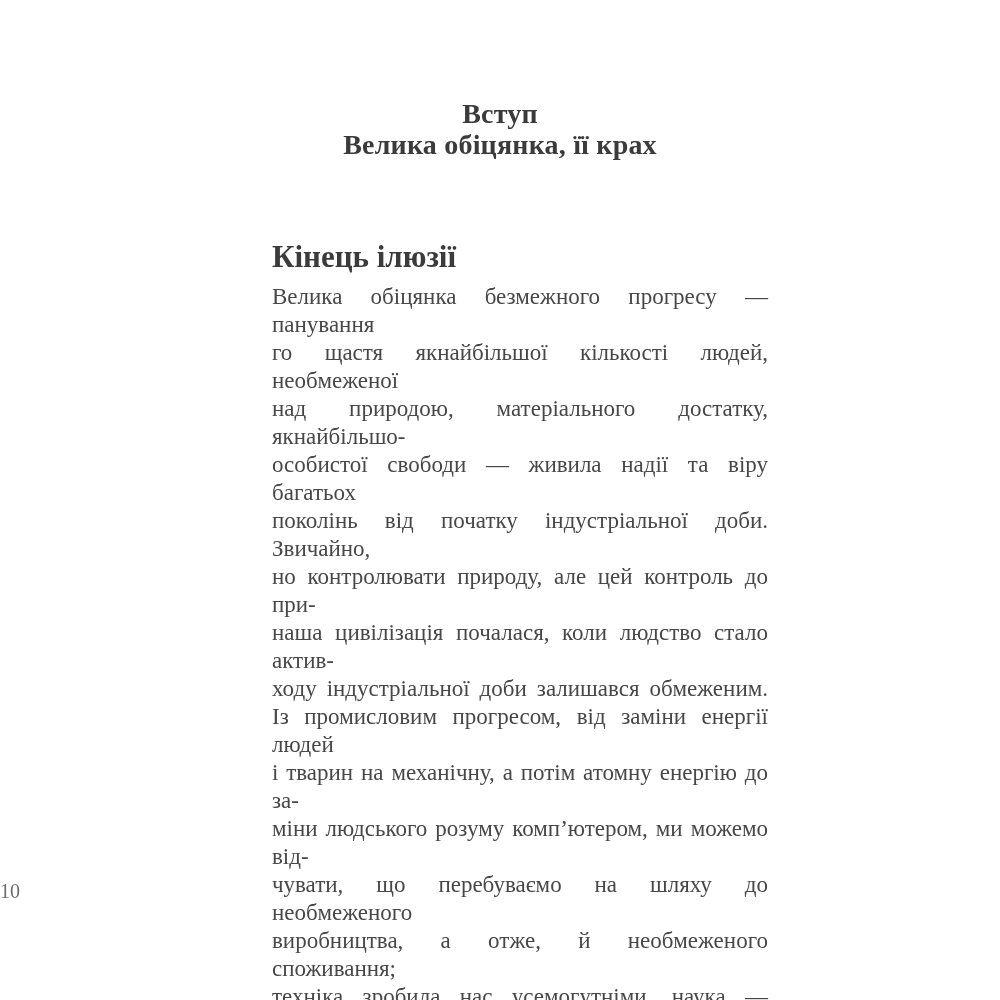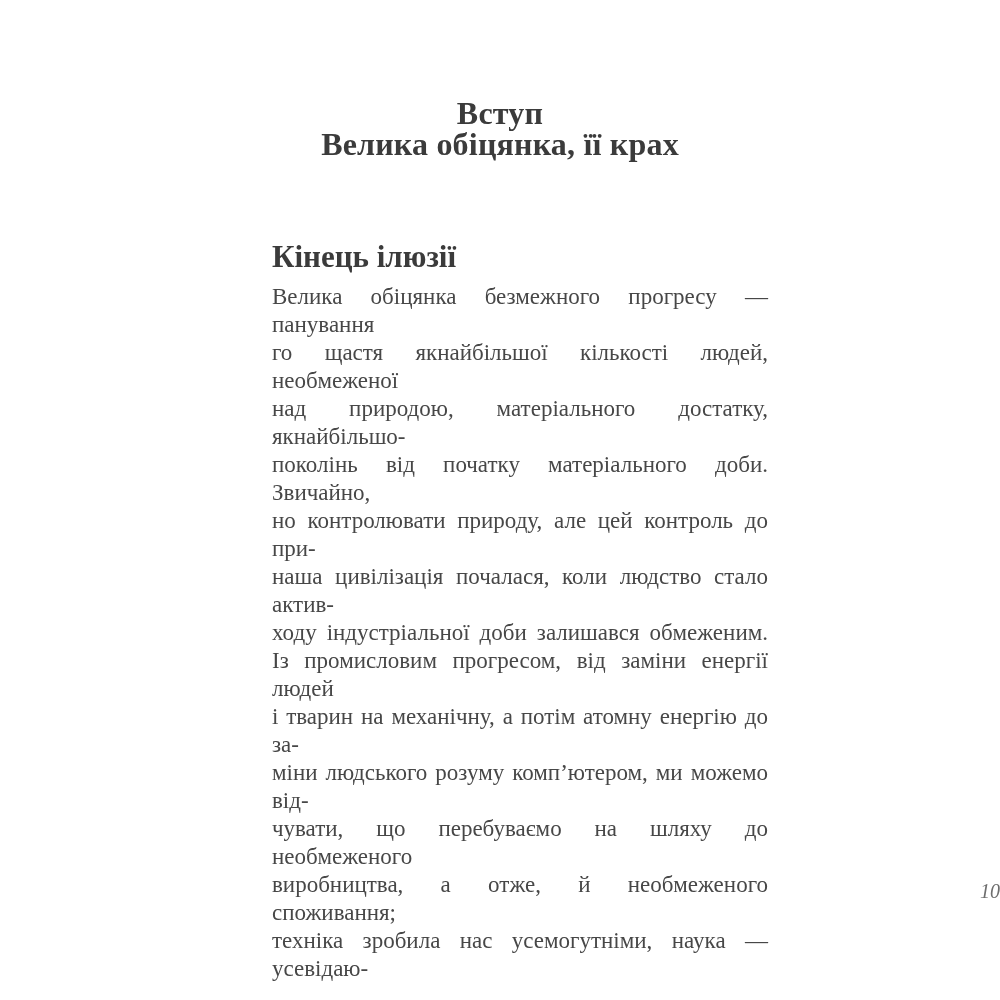--- a/index.html
+++ b/index.html
@@ -14,21 +14,21 @@
     background: #ffffff;
     overflow: hidden;
     font-family: "Liberation Serif", "DejaVu Serif", serif;
   }
   .chapter-title {
     position: absolute;
     top: 98px;
     left: 0;
     width: 1000px;
     text-align: center;
-    font-size: 32px;
+    font-size: 28px;
     line-height: 31px;
     font-weight: bold;
     color: #3b3b3b;
     letter-spacing: 0.2px;
   }
   .section-heading {
     position: absolute;
     top: 242px;
     left: 272px;
     width: 496px;
@@ -50,22 +50,21 @@
     text-align: justify;
     text-align-last: justify;
     -moz-text-align-last: justify;
     white-space: normal;
   }
   .page-number {
     position: absolute;
     top: 880px;
     left: 0;
     width: 1000px;
-    text-align: right;
-    font-style: italic;
+    text-align: left;
     font-size: 20px;
     color: #6e6e6e;
   }
 </style>
 </head>
 <body>
 
 <div class="page">
 
   <div class="chapter-title">
@@ -73,21 +72,22 @@
     <div>Велика обіцянка, її крах</div>
   </div>
 
   <div class="section-heading">Кінець ілюзії</div>
 
   <div class="body-text">
     <div>
       <div class="tline">Велика обіцянка безмежного прогресу — панування</div>
       <div class="tline">го щастя якнайбільшої кількості людей, необмеженої</div>
       <div class="tline">над природою, матеріального достатку, якнайбільшо-</div>
-      <div class="tline">поколінь від початку матеріального доби. Звичайно,</div>
+      <div class="tline">особистої свободи — живила надії та віру багатьох</div>
+      <div class="tline">поколінь від початку індустріальної доби. Звичайно,</div>
       <div class="tline">но контролювати природу, але цей контроль до при-</div>
       <div class="tline">наша цивілізація почалася, коли людство стало актив-</div>
       <div class="tline">ходу індустріальної доби залишався обмеженим.</div>
       <div class="tline">Із промисловим прогресом, від заміни енергії людей</div>
       <div class="tline">і тварин на механічну, а потім атомну енергію до за-</div>
       <div class="tline">міни людського розуму комп’ютером, ми можемо від-</div>
       <div class="tline">чувати, що перебуваємо на шляху до необмеженого</div>
       <div class="tline">виробництва, а отже, й необмеженого споживання;</div>
       <div class="tline">техніка зробила нас усемогутніми, наука — усевідаю-</div>
 

